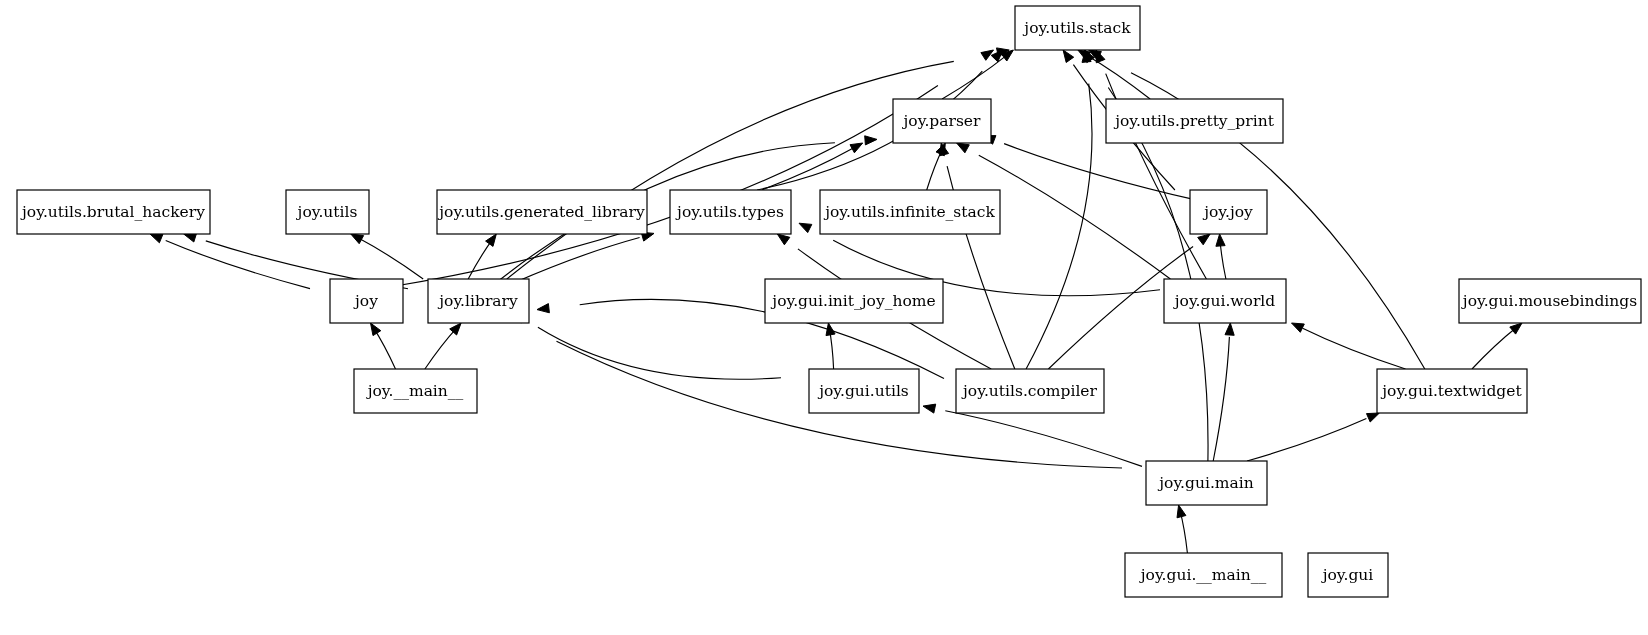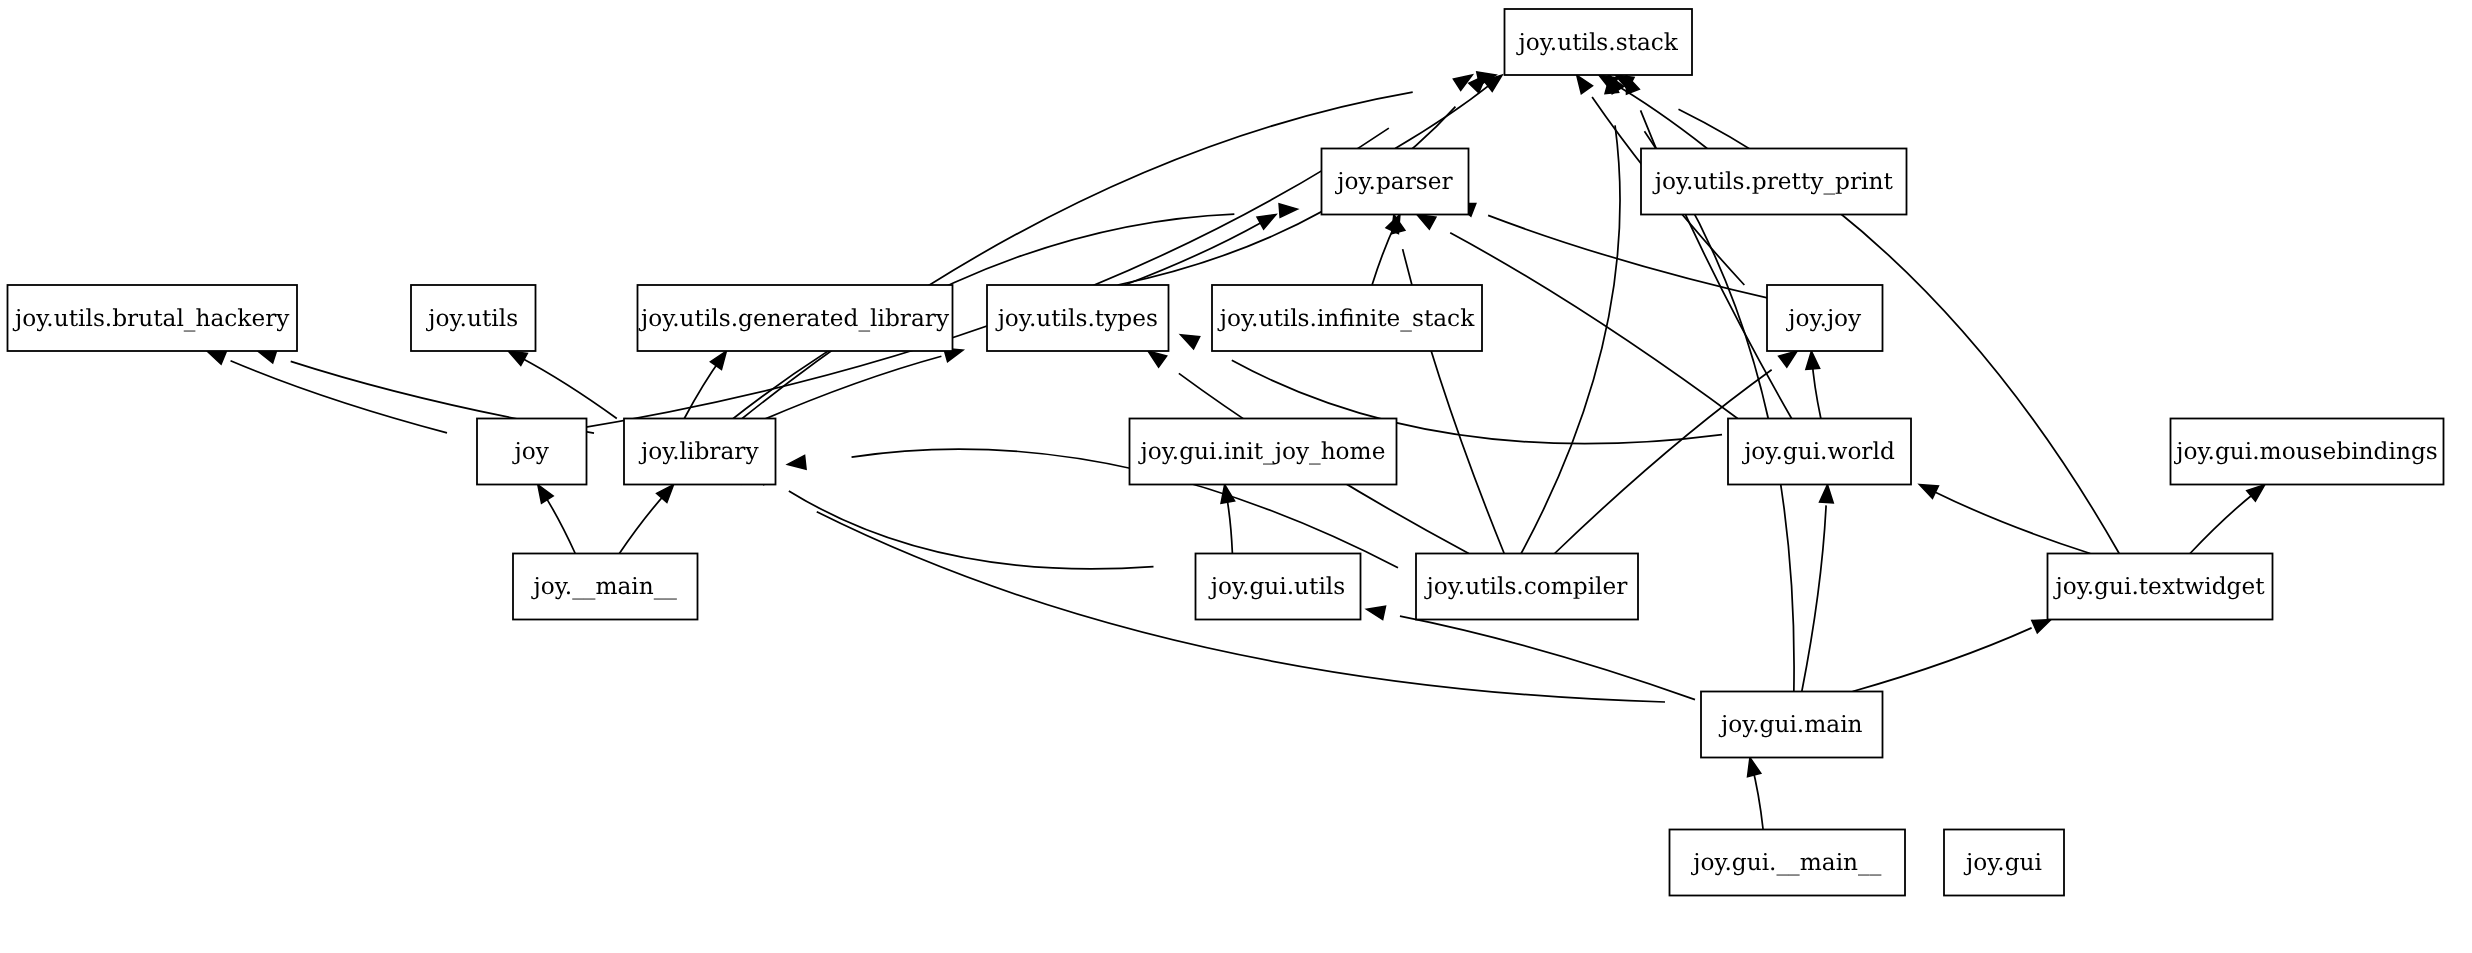--- a/index.html
+++ b/index.html
@@ -1,17 +1,17 @@
 <!DOCTYPE html>
 <html><head>
 <meta charset="utf-8">
 <style>
   html,body{margin:0;padding:0;background:#ffffff;}
   #canvas{position:relative;width:1500px;height:635px;background:#ffffff;
-          font-family:"DejaVu Serif","Liberation Serif",serif;}
+          font-family:"DejaVu Serif","Liberation Serif",serif;margin-left:12px;}
   svg#graph{position:absolute;left:0;top:0;width:1648px;height:635px;}
   .node rect{fill:#ffffff;stroke:#000000;stroke-width:1.2px;}
   .node text{font-family:"DejaVu Serif","Liberation Serif",serif;
              font-size:15.5px;fill:#000000;text-anchor:middle;dominant-baseline:middle;}
   .edge path{fill:none;stroke:#000000;stroke-width:1.15px;}
   .edge polygon{fill:#000000;stroke:#000000;stroke-width:1px;}
 </style>
 </head>
 <body>
 

